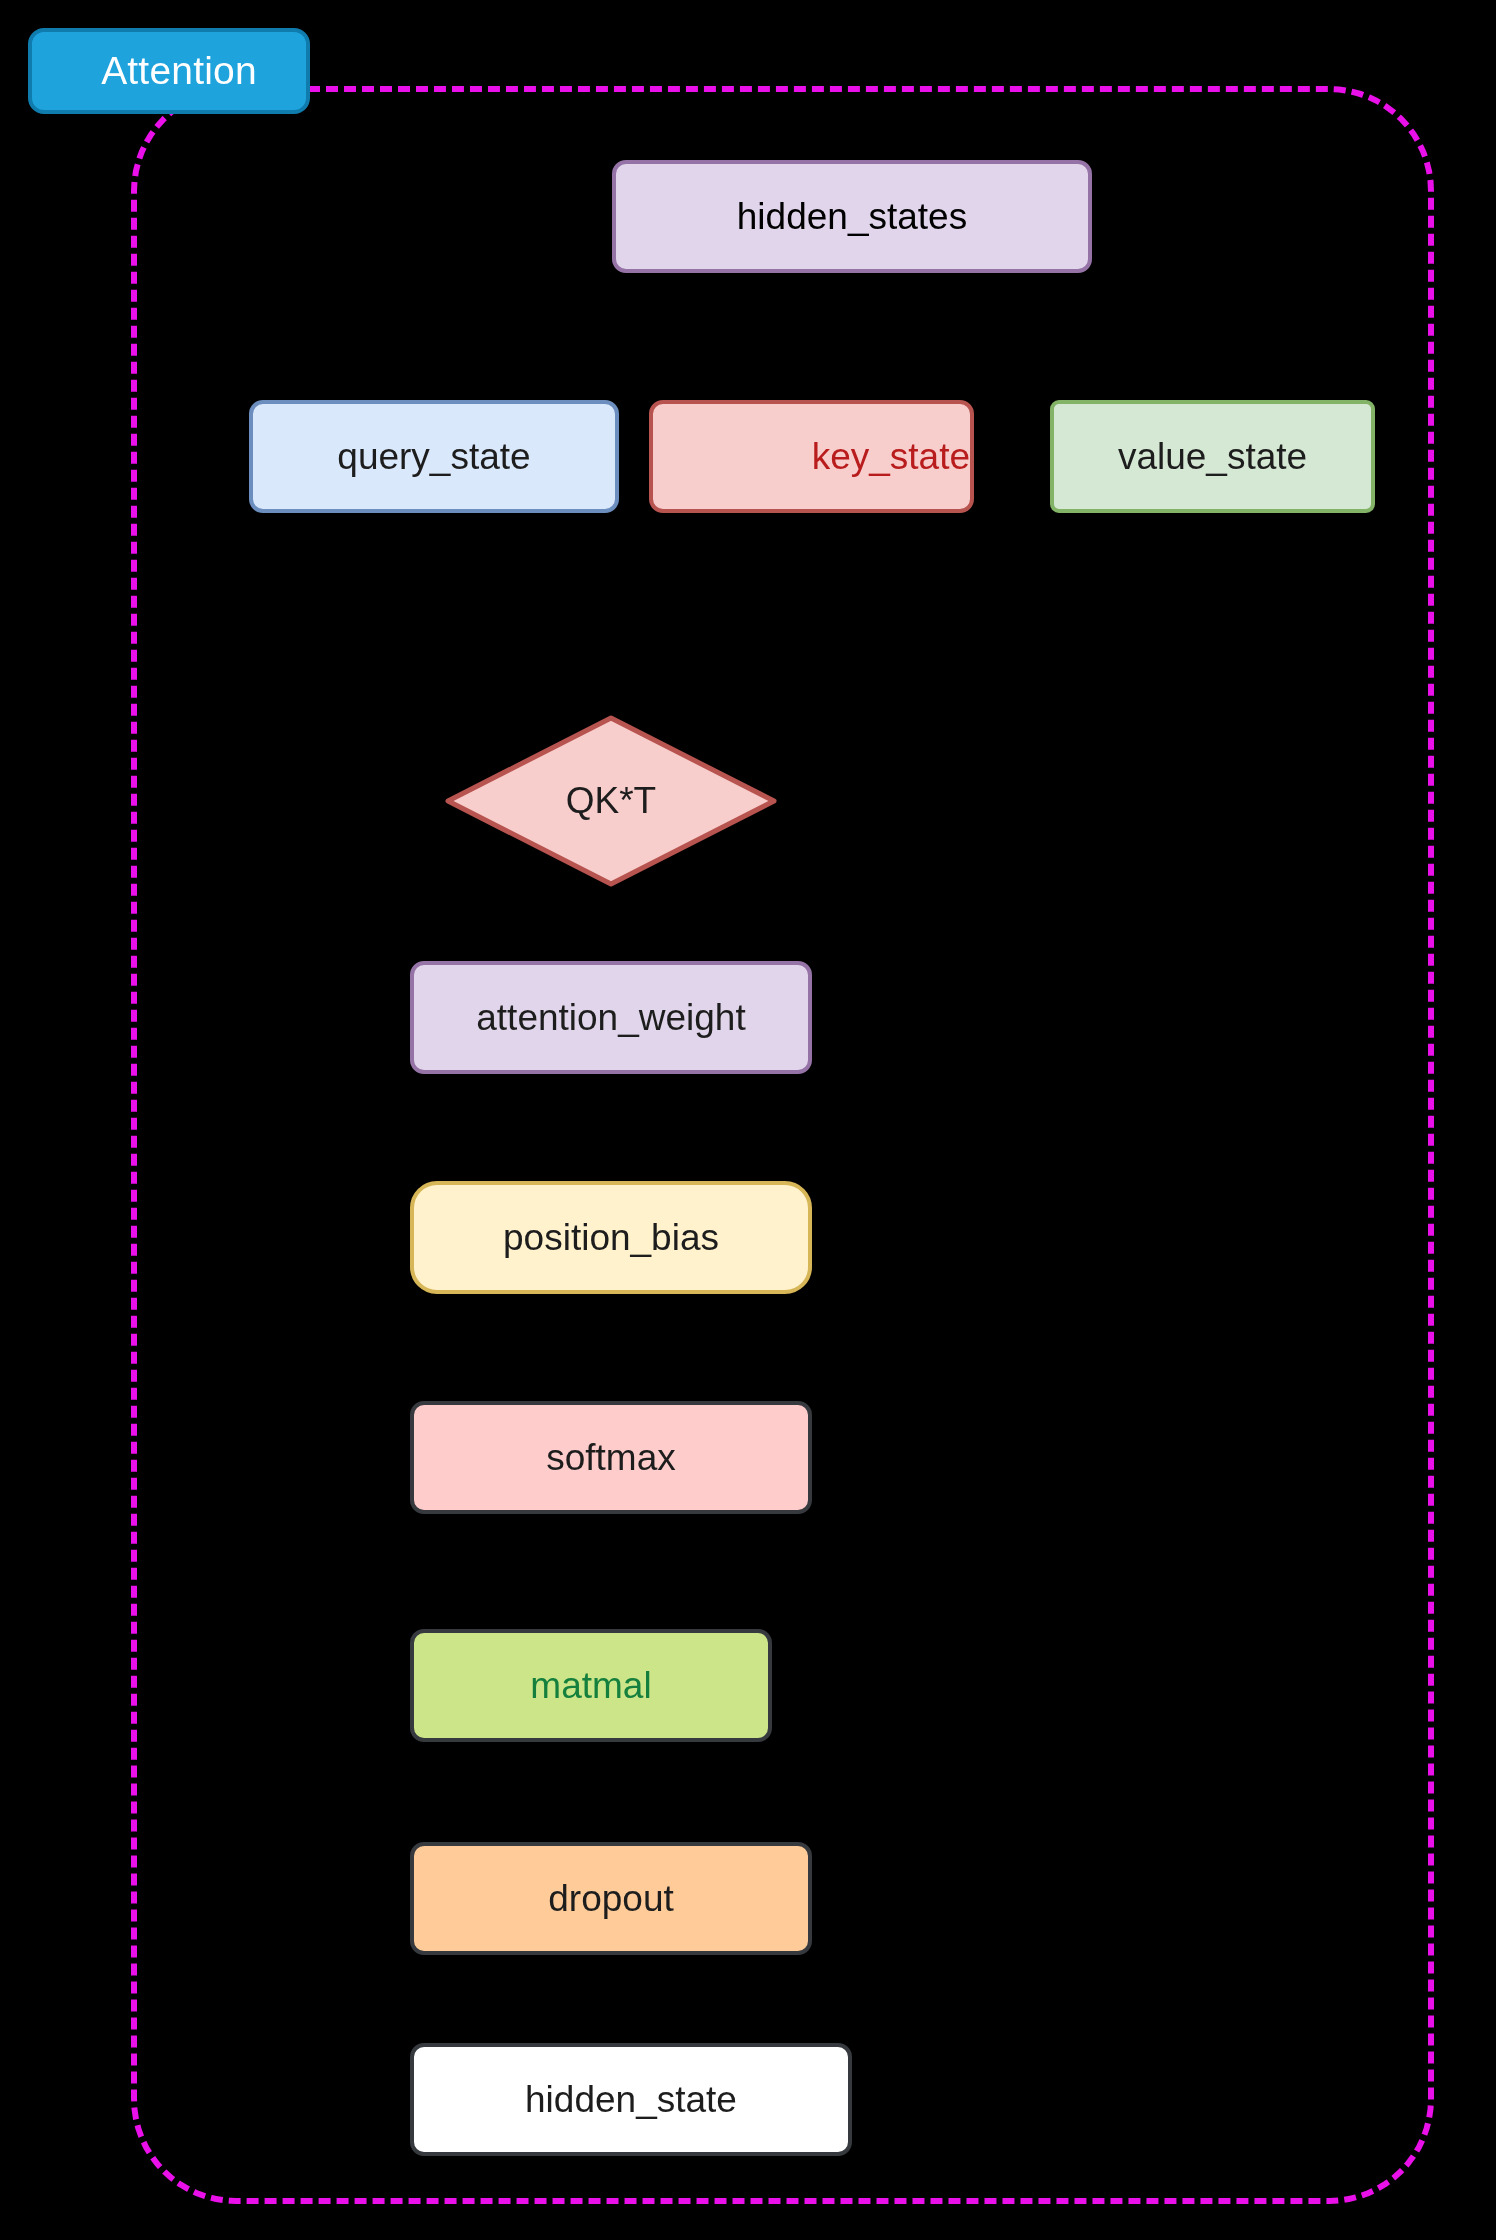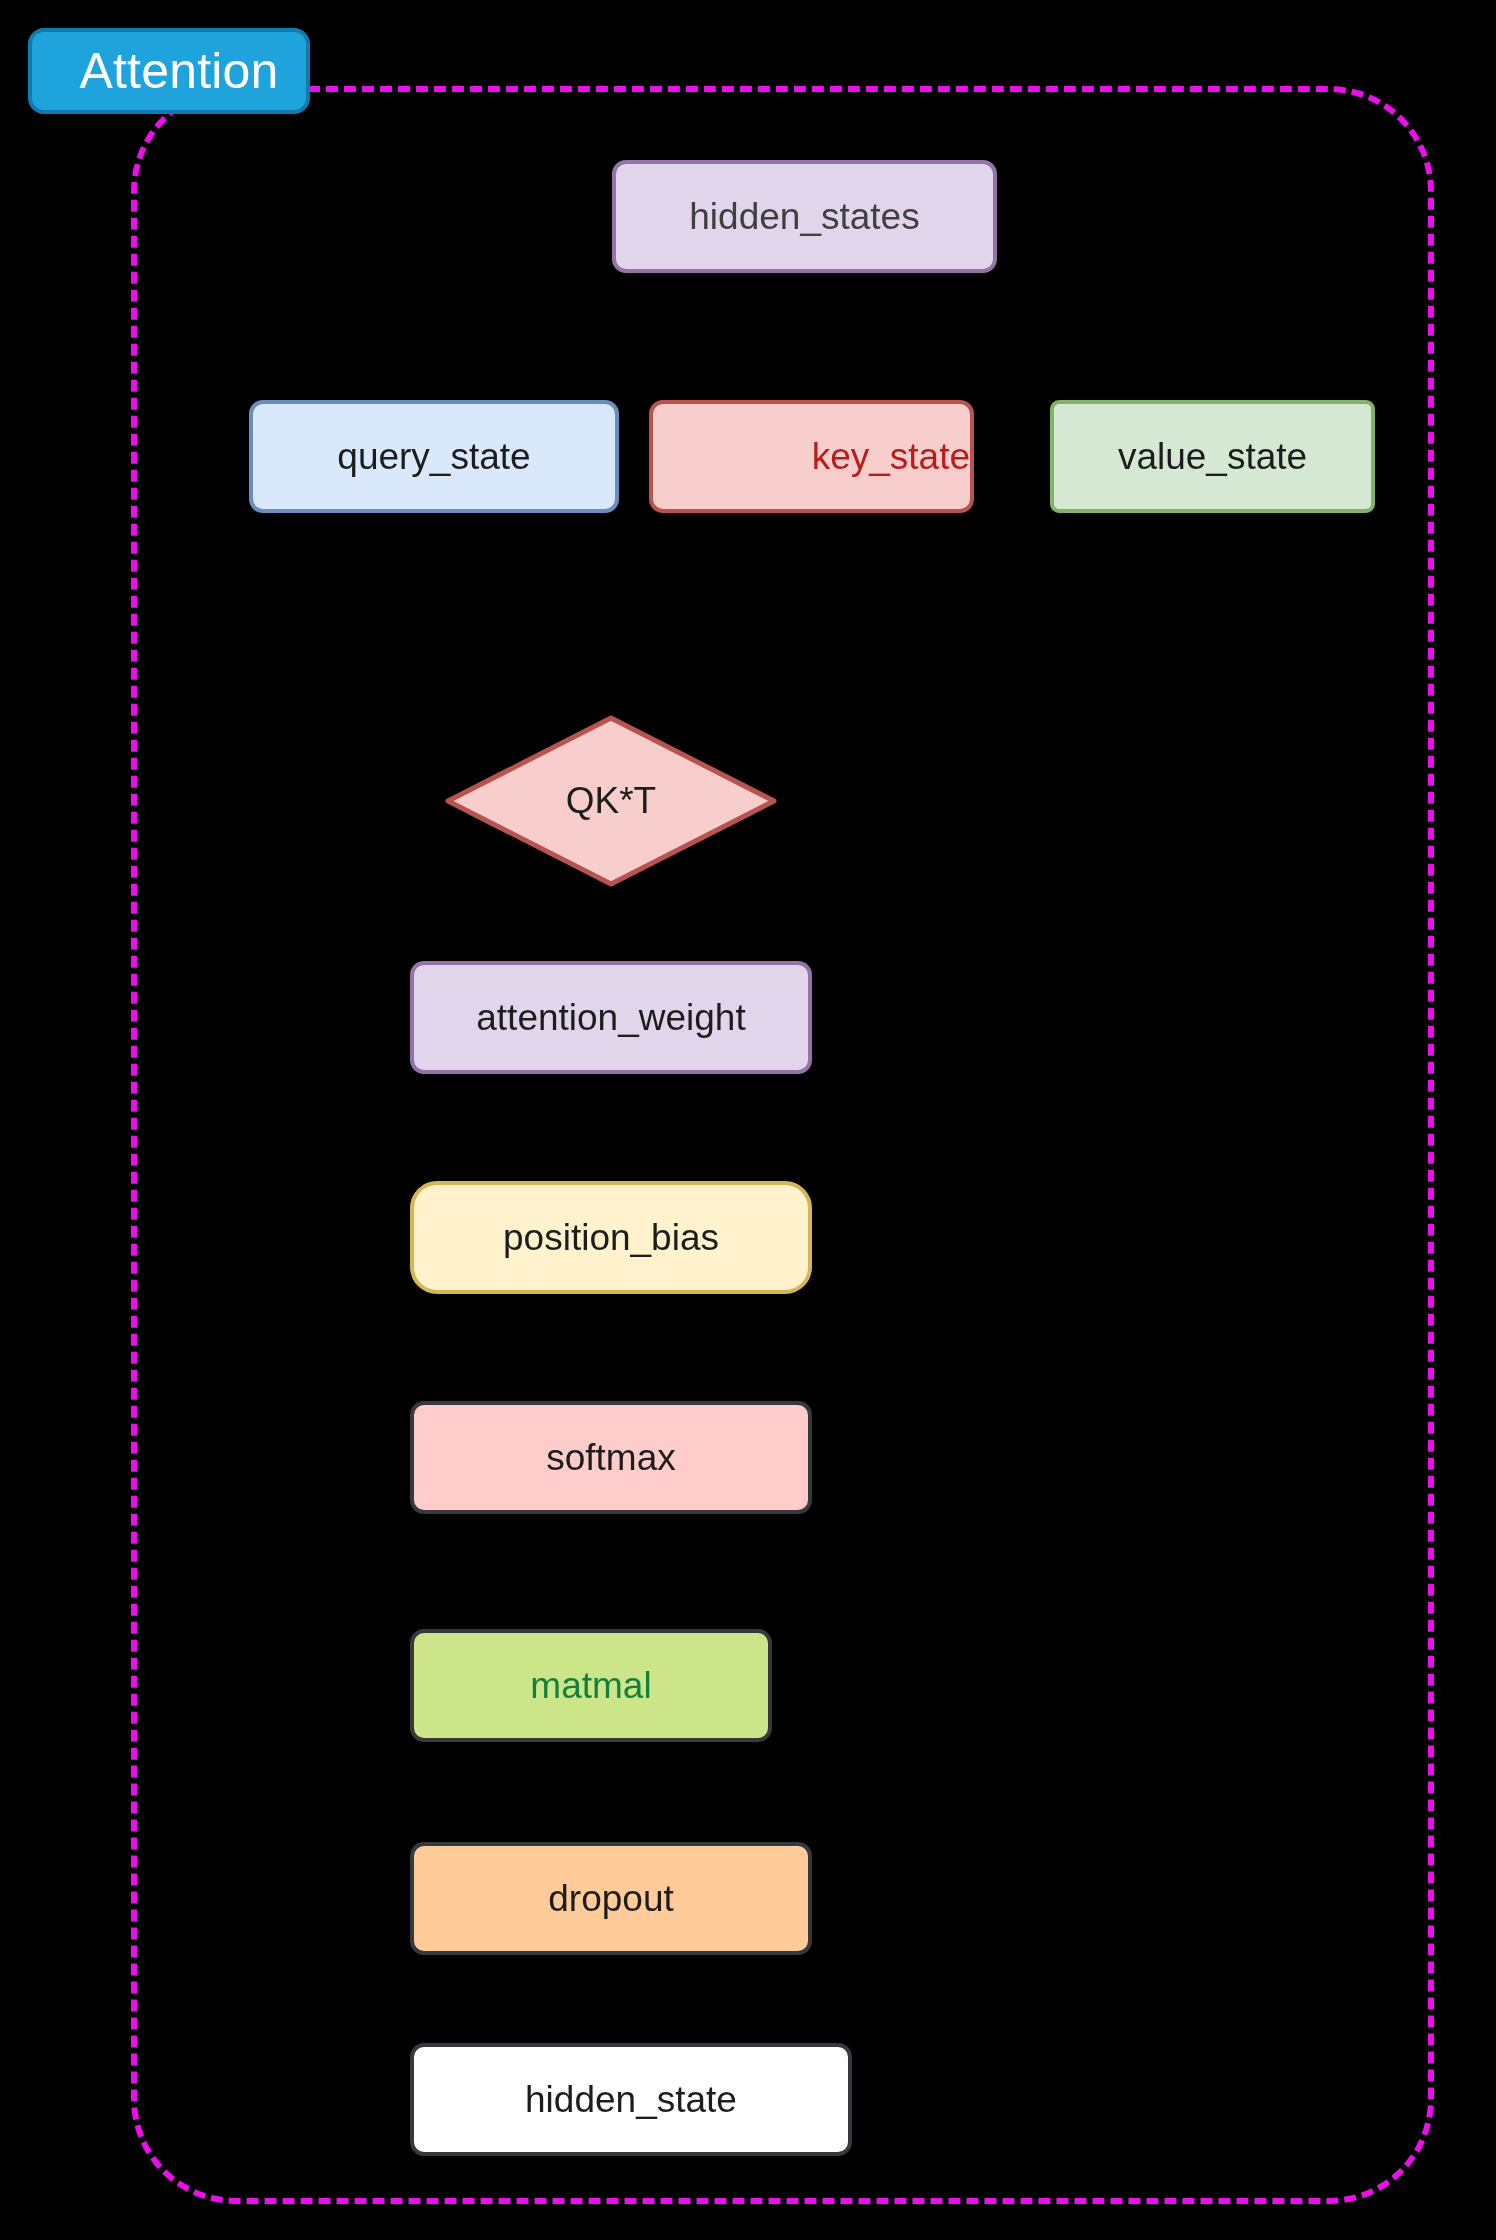--- a/index.html
+++ b/index.html
@@ -45,21 +45,21 @@
     width: 282px;
     height: 86px;
     background: #1ea3dd;
     border: 4px solid #0f7cad;
     border-radius: 16px;
     box-sizing: border-box;
     display: flex;
     align-items: center;
     justify-content: center;
     color: #ffffff;
-    font-size: 50px;
+    font-size: 39px;
     letter-spacing: 0.2px;
     z-index: 5;
     padding-left: 20px;
   }
 
   
   .node {
     position: absolute;
     box-sizing: border-box;
     display: flex;
@@ -103,21 +103,21 @@
 
 <div id="diagram-canvas">
 
   <div class="subgraph-boundary"></div>
 
   <div class="subgraph-title">
     <span>Attention</span>
   </div>
 
   <div id="nodes-layer">
-      <div class="node" style="left: 612px; top: 160px; width: 385px; height: 113px; background: rgb(225, 213, 236); border-color: rgb(150, 115, 166); color: #404040;">
+      <div class="node" style="left: 612px; top: 160px; width: 480px; height: 113px; background: rgb(225, 213, 236); border-color: rgb(150, 115, 166); color: #000000;">
         <span>hidden_states</span>
       </div>
       <div class="node" style="left: 249px; top: 400px; width: 370px; height: 113px; background: rgb(218, 232, 252); border-color: rgb(108, 142, 191); color: rgb(29, 29, 29);">
         <span>query_state</span>
       </div>
       <div class="node" style="left: 649px; top: 400px; width: 325px; height: 113px; background: rgb(248, 206, 204); border-color: rgb(184, 84, 80); color: #b91c1c; justify-content: flex-end;">
         <span>key_state</span>
       </div>
       <div class="node" style="left: 1050px; top: 400px; width: 325px; height: 113px; background: rgb(213, 232, 212); border-color: rgb(130, 179, 102); color: rgb(29, 29, 29); border-radius: 9px;">
         <span>value_state</span>

